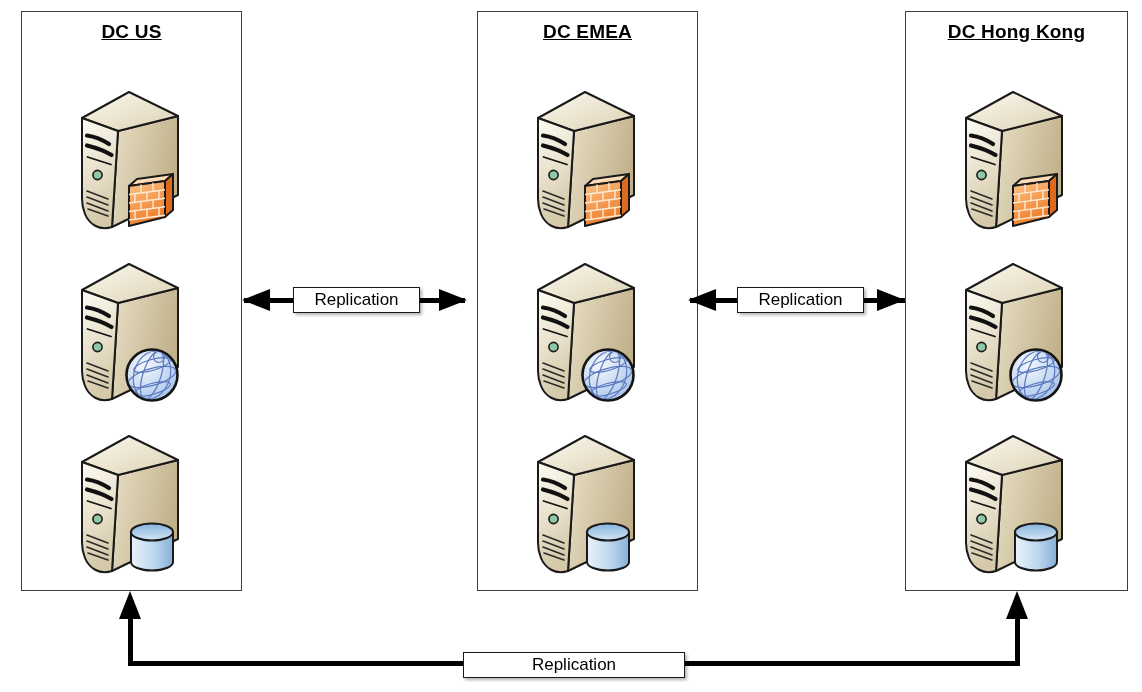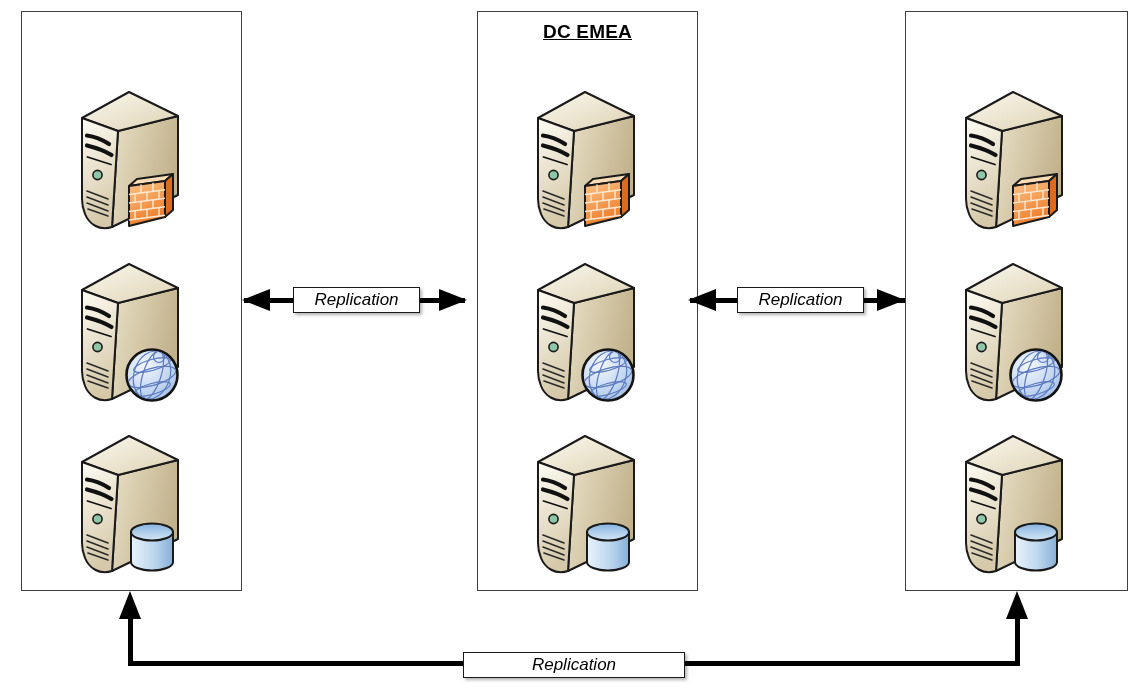--- a/index.html
+++ b/index.html
@@ -20,21 +20,21 @@
   .ah{position:absolute;width:0;height:0;}
   .ah-left{border-top:11px solid transparent;border-bottom:11px solid transparent;
            border-right:28px solid #000;}
   .ah-right{border-top:11px solid transparent;border-bottom:11px solid transparent;
             border-left:28px solid #000;}
   .ah-up{border-left:11px solid transparent;border-right:11px solid transparent;
          border-bottom:28px solid #000;}
   .conn-label{position:absolute;background:#fff;border:1px solid #1a1a1a;
               box-shadow:2px 2px 3px rgba(0,0,0,.30);text-align:center;
               font-size:17px;line-height:24px;height:26px;color:#000;
-              box-sizing:border-box;z-index:3;font-style:italic;}
+              box-sizing:border-box;z-index:3;}
   .defs-holder{position:absolute;width:0;height:0;overflow:hidden;}
 </style>
 </head>
 <body>
 
 <div class="canvas">
 
   <div class="defs-holder">
     <svg width="0" height="0" aria-hidden="true">
       <defs>
@@ -130,20 +130,21 @@
 
         <g id="icon-database">
           <path d="M56,101 L56,131 A21,8.5 0 0 0 98,131 L98,101 Z" fill="url(#g-db)" stroke="#1a1a1a" stroke-width="2"></path>
           <ellipse cx="77" cy="101" rx="21" ry="8.5" fill="url(#g-db-top)" stroke="#1a1a1a" stroke-width="2"></ellipse>
         </g>
       </defs>
     </svg>
   </div>
 
   <div class="dc-box" style="left:21px;width:221px">
+    <div class="dc-title">DC US</div>
     <div class="servers">
         <div class="server"><svg viewBox="0 0 115 145" width="115" height="145">
             <use href="#server-body"></use>
             <use href="#icon-firewall"></use>
           </svg></div>
         <div class="server"><svg viewBox="0 0 115 145" width="115" height="145">
             <use href="#server-body"></use>
             <use href="#icon-globe"></use>
           </svg></div>
         <div class="server"><svg viewBox="0 0 115 145" width="115" height="145">
@@ -165,20 +166,21 @@
             <use href="#icon-globe"></use>
           </svg></div>
         <div class="server"><svg viewBox="0 0 115 145" width="115" height="145">
             <use href="#server-body"></use>
             <use href="#icon-database"></use>
           </svg></div>
       </div>
   </div>
 
   <div class="dc-box" style="left:905px;width:223px">
+    <div class="dc-title">DC Hong Kong</div>
     <div class="servers">
         <div class="server"><svg viewBox="0 0 115 145" width="115" height="145">
             <use href="#server-body"></use>
             <use href="#icon-firewall"></use>
           </svg></div>
         <div class="server"><svg viewBox="0 0 115 145" width="115" height="145">
             <use href="#server-body"></use>
             <use href="#icon-globe"></use>
           </svg></div>
         <div class="server"><svg viewBox="0 0 115 145" width="115" height="145">

